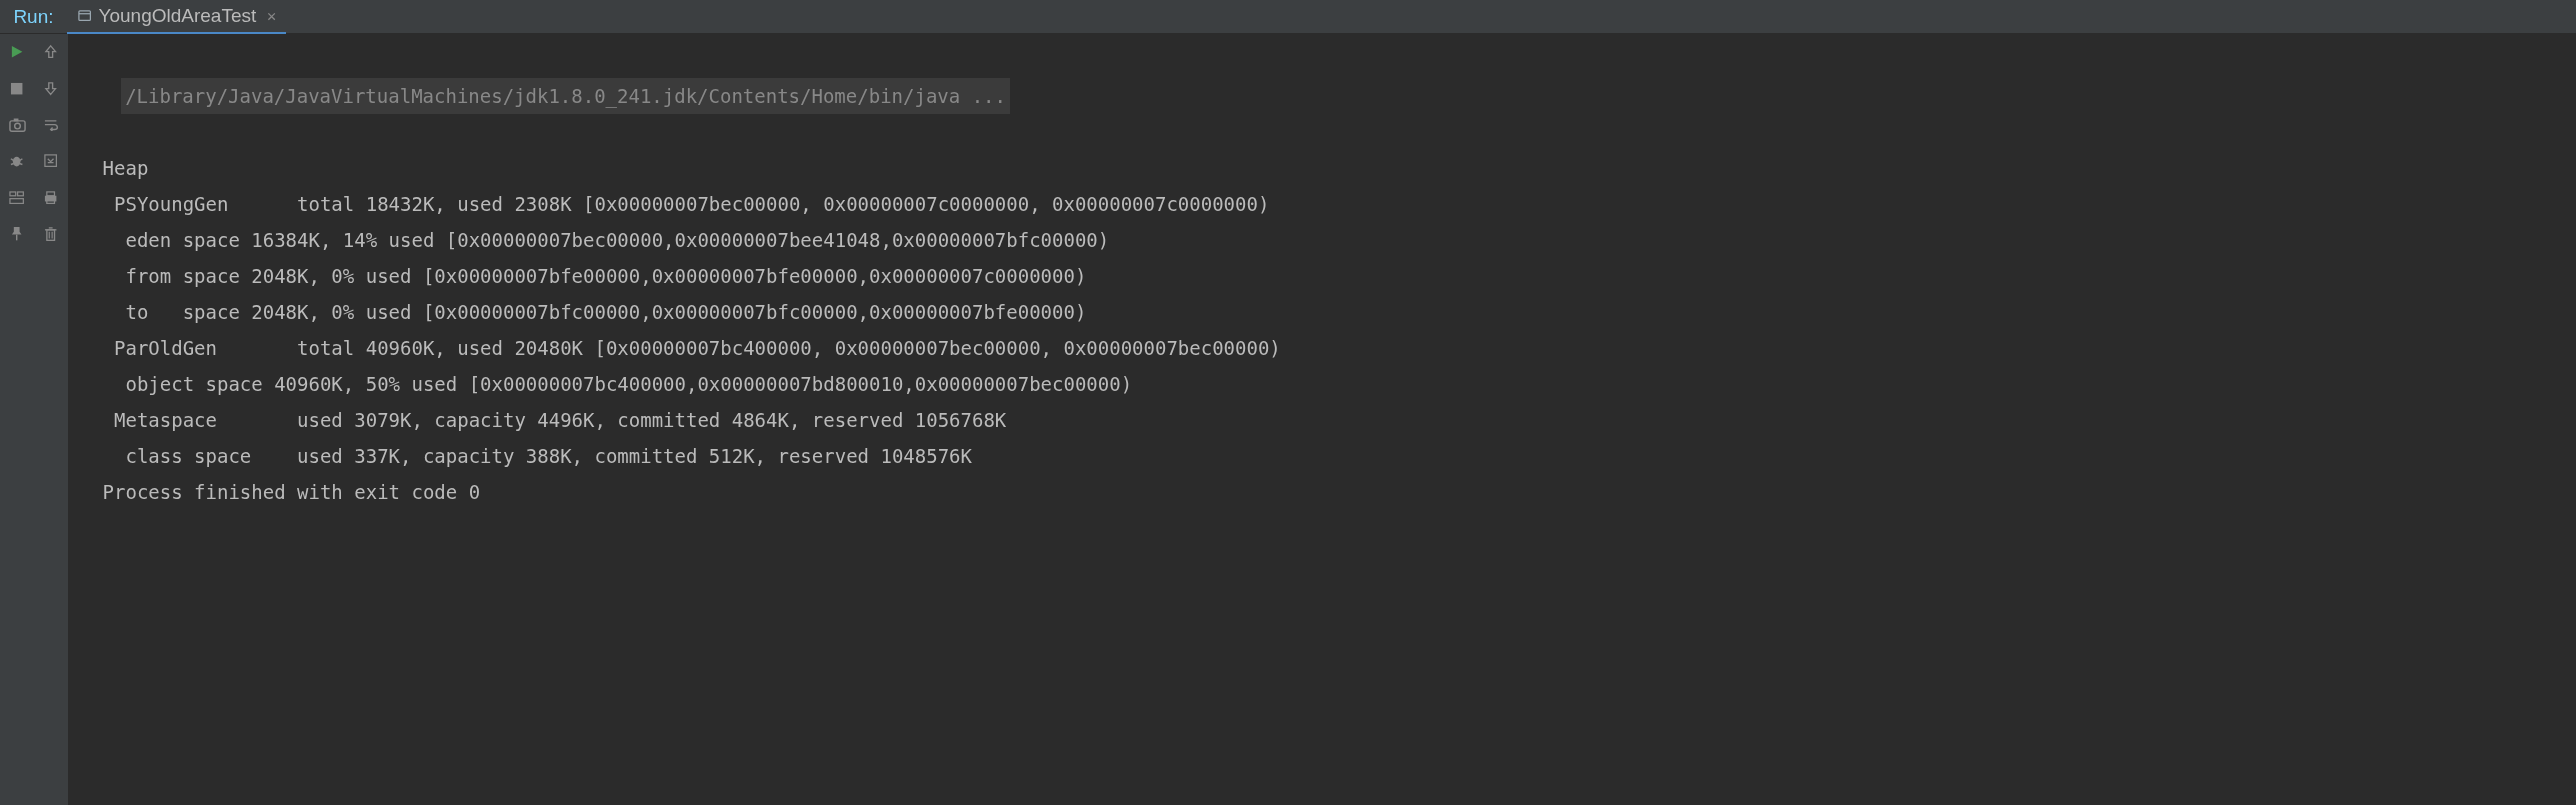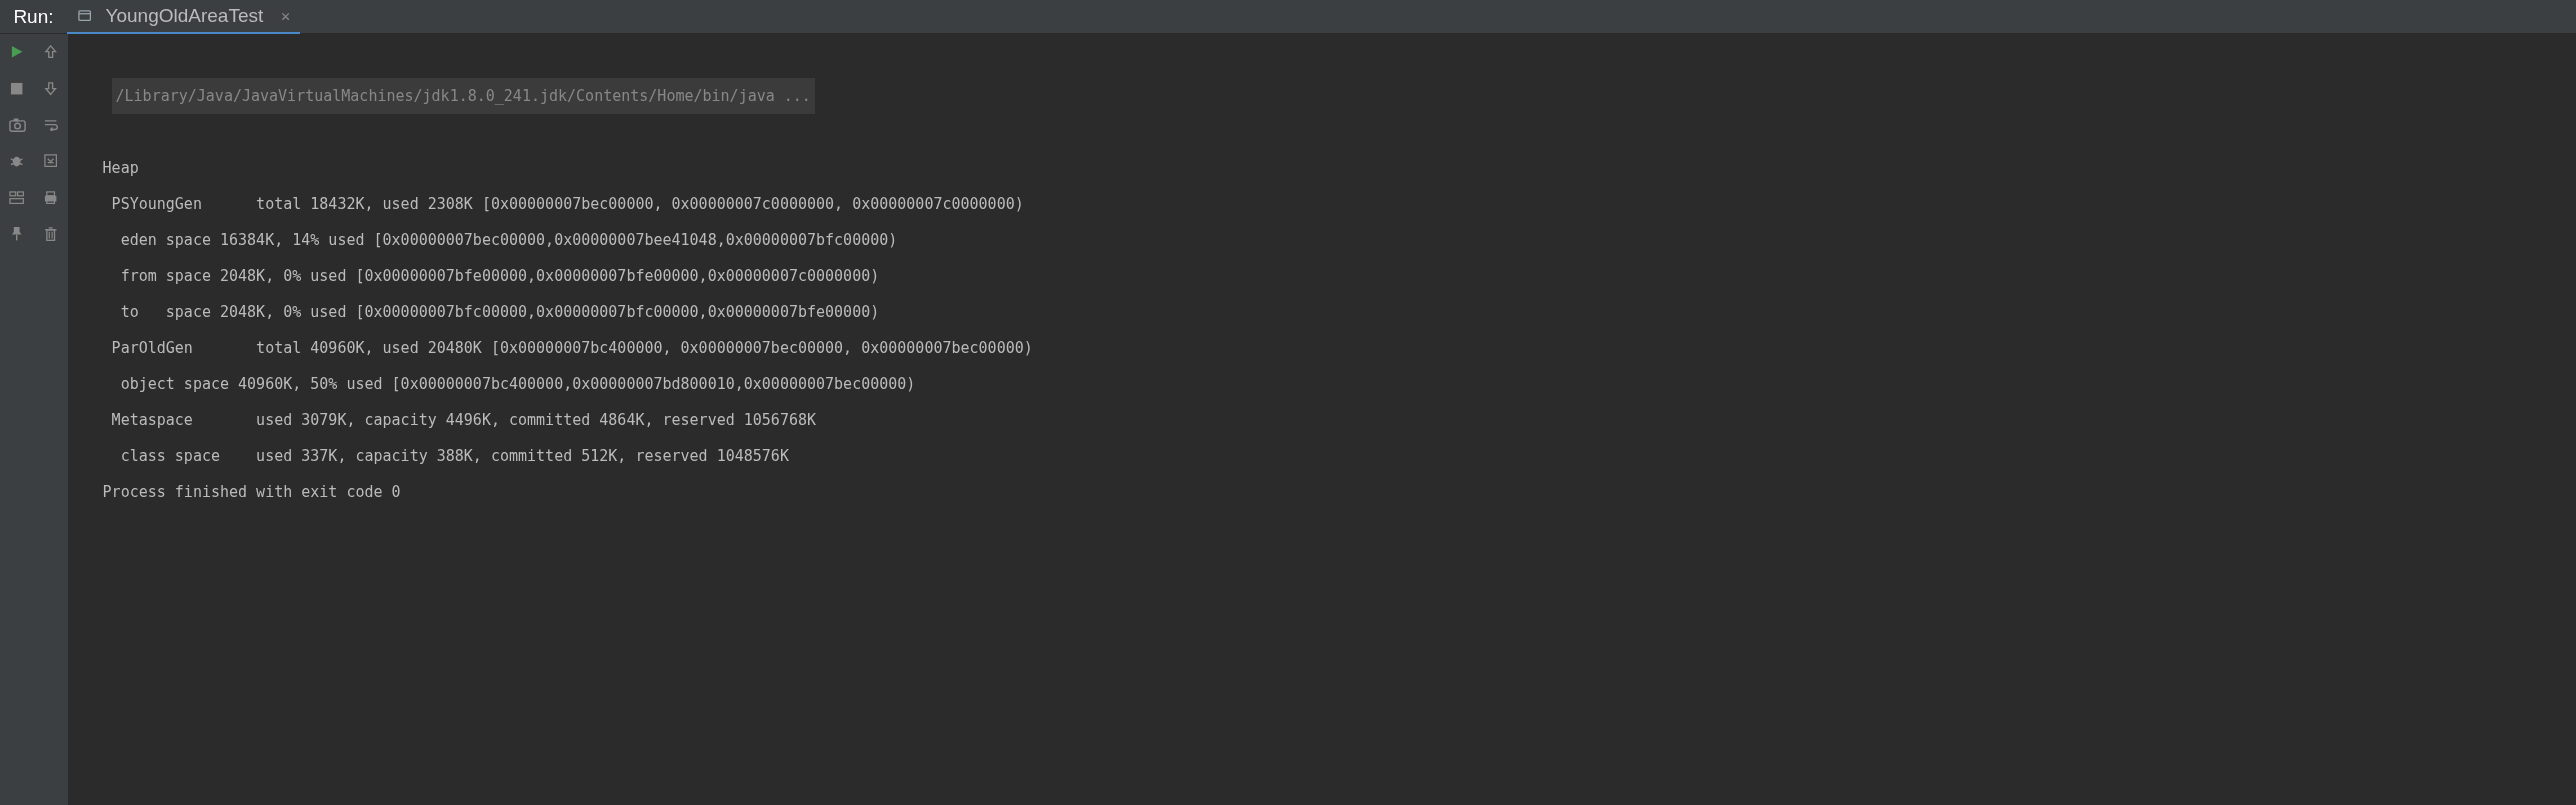--- a/index.html
+++ b/index.html
@@ -14,34 +14,34 @@
       flex-direction: column;
     }
     .header-bar {
       background: #3c3f41;
       height: 34px;
       display: flex;
       align-items: center;
       border-bottom: 1px solid #2b2b2b;
     }
     .run-label {
-      color: #ffffff;
+      color: #7dd3fc;
       font-family: -apple-system, "Segoe UI", sans-serif;
       font-size: 19px;
       padding: 0 13.4px;
       text-align: center;
     }
     .tab {
       display: flex;
       align-items: center;
       height: 34px;
       padding: 0 9.6px;
       background: #3c3f41;
       border-bottom: 2.9px solid #4a88c7;
-      gap: 12px;
+      gap: 5px;
     }
     .tab-icon {
       width: 17px;
       height: 17px;
       display: inline-flex;
       align-items: center;
       justify-content: center;
     }
     .tab-icon svg { display: block; }
     .tab-label {
@@ -84,21 +84,21 @@
     }
     .arrow-col .ic {
       width: 21px; height: 21px;
       display: flex; align-items: center; justify-content: center;
       color: #888;
     }
     .console {
       flex: 1;
       background: #2b2b2b;
       padding: 7.6px 0 0 7.6px;
-      font-size: 15px;
+      font-size: 19px;
       line-height: 36px;
       white-space: pre;
       color: #bbbbbb;
     }
     .cmd-line {
       background: #3b3b3b;
       color: #888888;
       display: inline-block;
       padding: 0 3.8px;
     }

